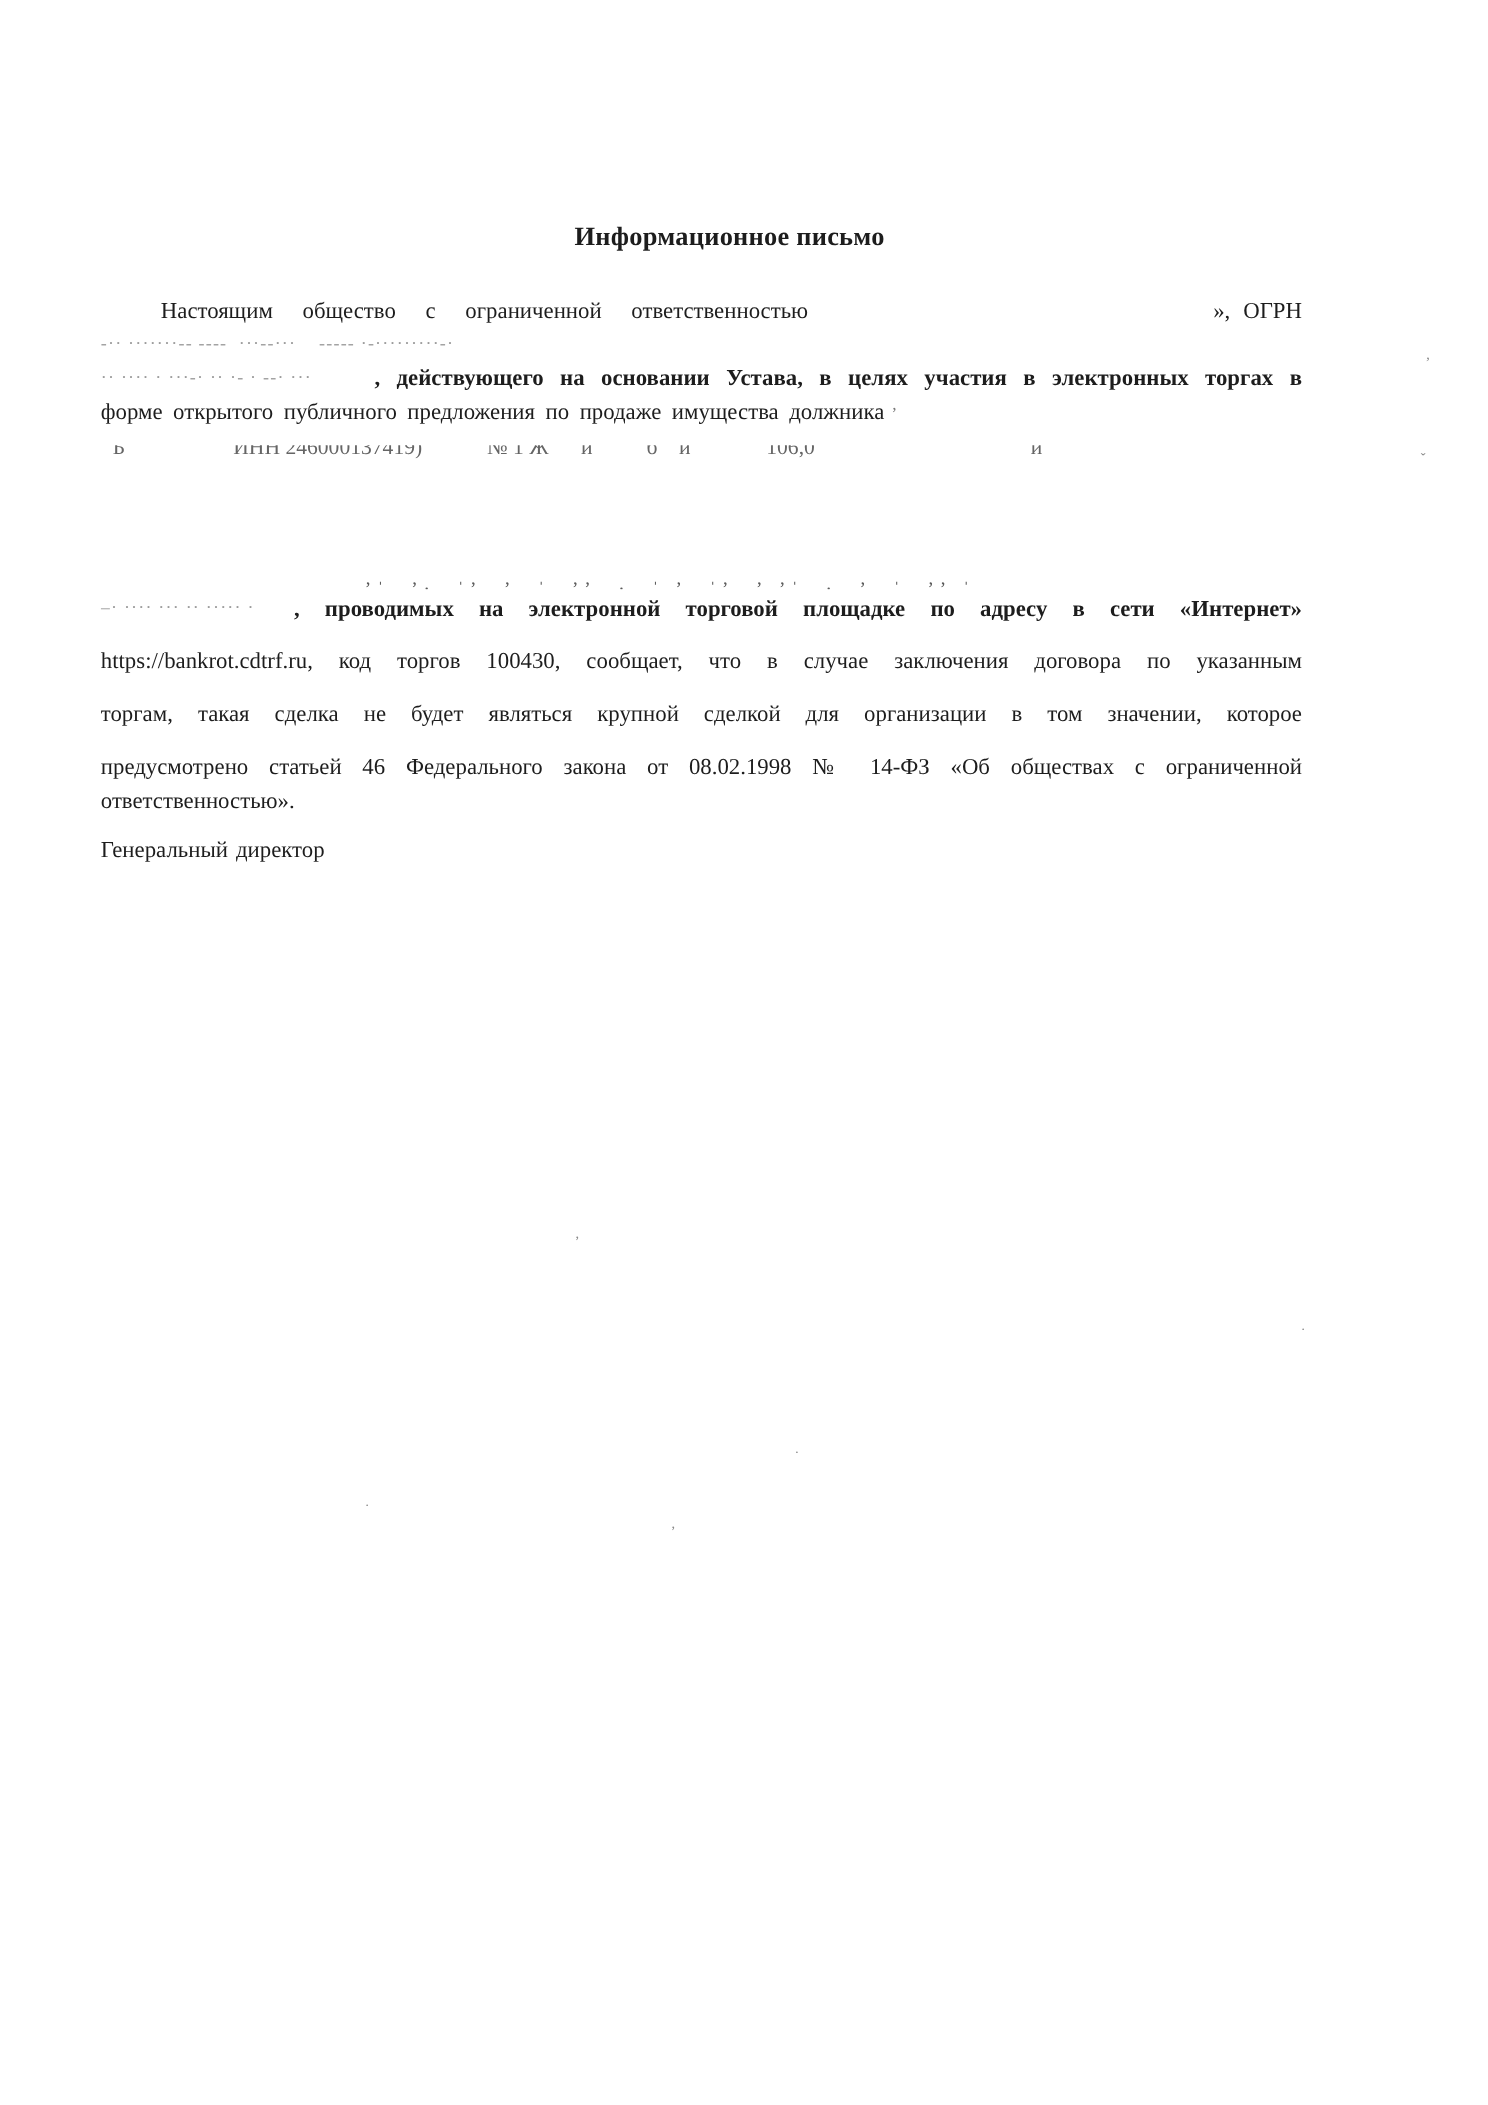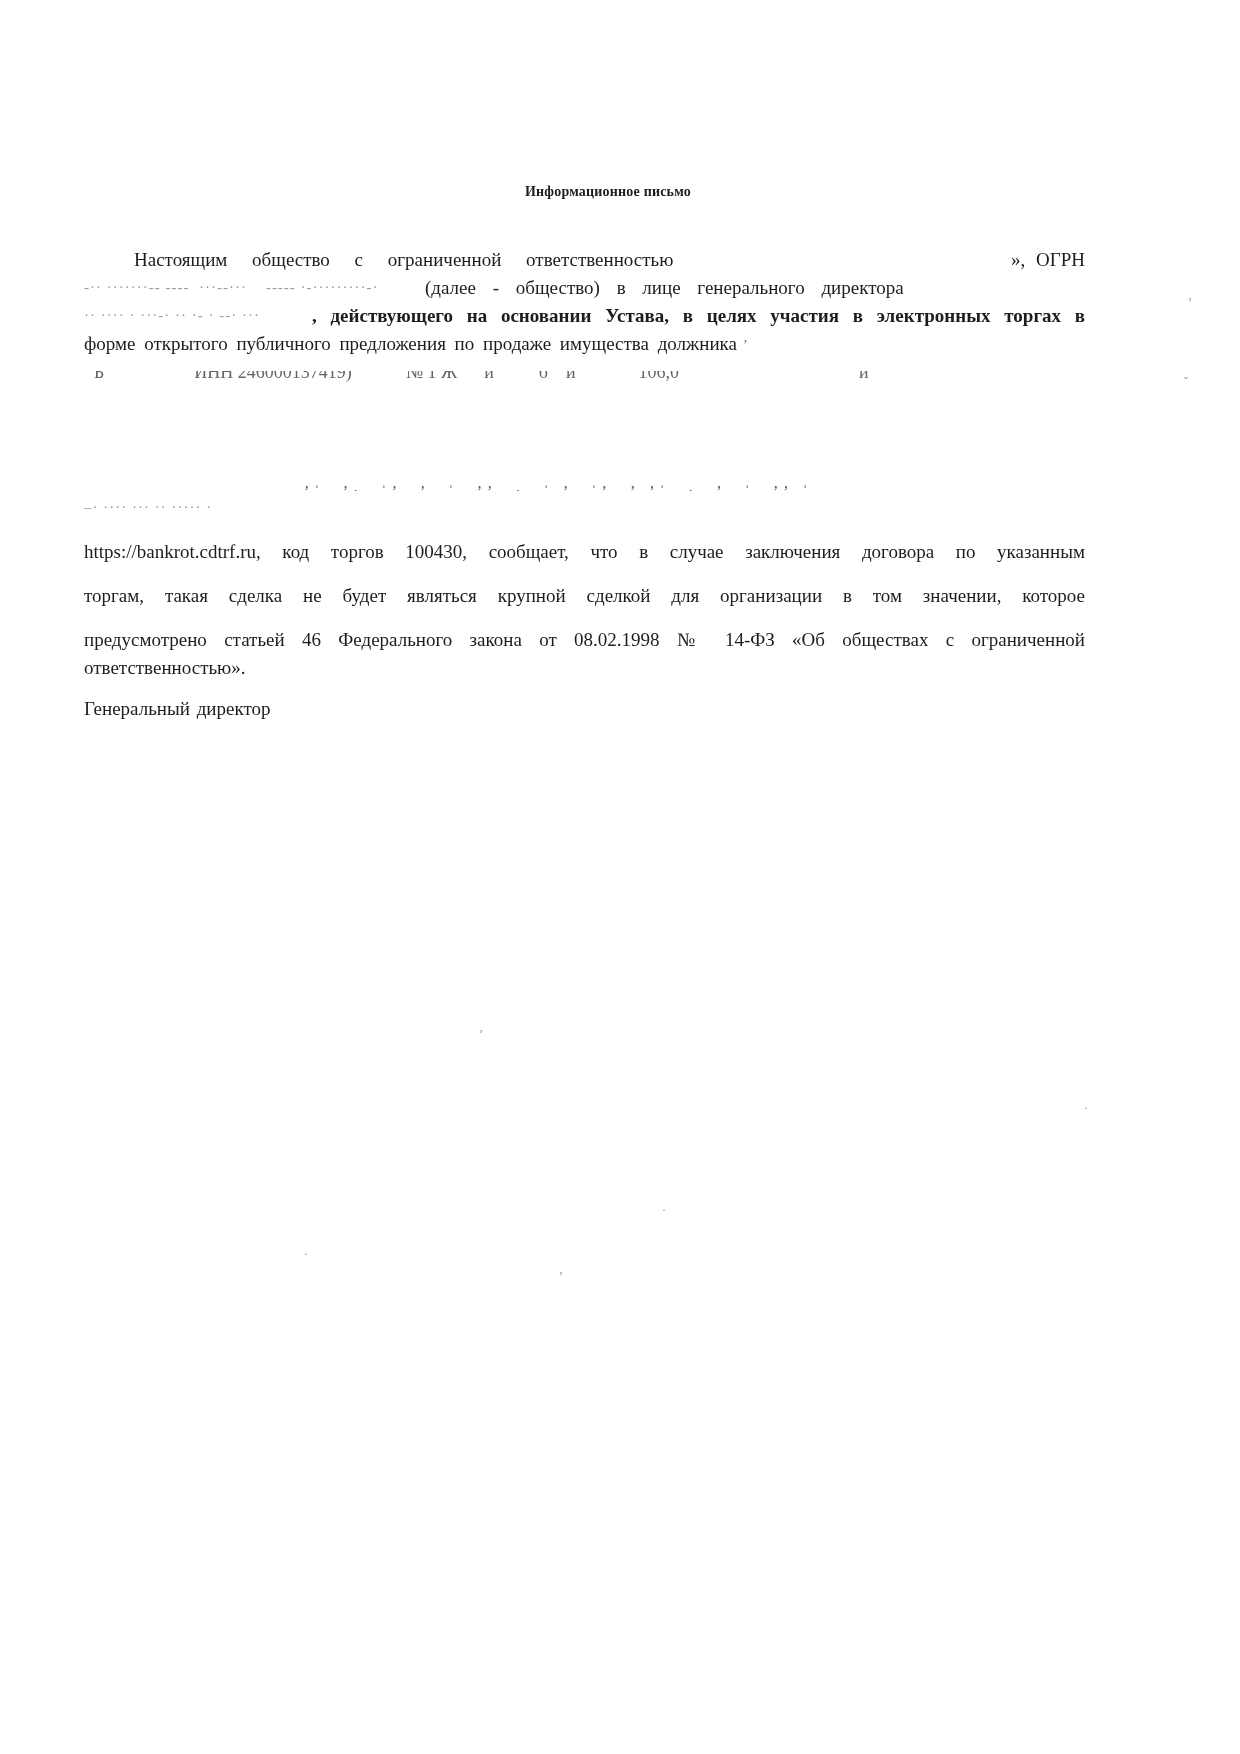--- a/index.html
+++ b/index.html
@@ -6,21 +6,21 @@
   html,body { background:#ffffff; }
   body {
     width:1240px; height:1754px; position:relative; overflow:hidden;
     font-family:"Liberation Serif","DejaVu Serif",serif;
     color:#1d1d1d;
   }
   .page { position:absolute; inset:0; background:#ffffff; }
 
   .doc-title {
     position:absolute; top:184px; left:0; width:1216px;
-    text-align:center; font-weight:700; font-size:14px; letter-spacing:.2px;
+    text-align:center; font-weight:700; font-size:22px; letter-spacing:.2px;
   }
 
   .para { position:absolute; left:84px; width:1001px; font-size:19px; }
   .para1 { top:246px; }
   .para2 { top:482px; }
 
   .line { height:28px; line-height:28px; white-space:nowrap; }
   .flexline { display:flex; }
   .indent { padding-left:50px; }
   .between { justify-content:space-between; }
@@ -84,21 +84,20 @@
 
     <div class="line flexline indent between">
       <span class="ws-wide">Настоящим общество с ограниченной ответственностью</span>
       <span class="tail">»,  ОГРН</span>
     </div>
 
     <div class="line flexline">
       <span class="remnant w341">
           <span class="clipb">-·· ·······-- ----  ···--···    ----- ·-·········-·</span>
         </span>
-      <span class="ws-mid">(далее - общество) в лице генерального директора</span>
     </div>
 
     <div class="line flexline">
       <span class="remnant w228">
           <span class="clipb">·· ···· · ···-· ·· ·- · --· ···</span>
         </span>
       <span class="fill">, действующего на основании Устава, в целях участия в электронных торгах в</span>
     </div>
 
     <div class="line">
@@ -116,20 +115,21 @@
   <div class="para para2">
 
     <div class="clip-top">
       <span class="clipt">ʼˈ  ʼ·  ˈʼ  ʼ  ˈ  ʼʼ  ·  ˈ ʼ  ˈʼ  ʼ ʼˈ  ·  ʼ  ˈ  ʼʼ ˈ</span>
     </div>
 
     <div class="line flexline">
       <span class="remnant w161">
           <span class="clipb">–· ···· ··· ·· ····· ·</span>
         </span>
+      <span class="fill">, проводимых на электронной торговой площадке по адресу в сети «Интернет»</span>
     </div>
 
     <div class="line just">
       <span>https://bankrot.cdtrf.ru, код торгов 100430, сообщает, что в случае заключения договора по указанным</span>
     </div>
 
     <div class="line just">
       <span>торгам, такая сделка не будет являться крупной сделкой для организации в том значении, которое</span>
     </div>
 

